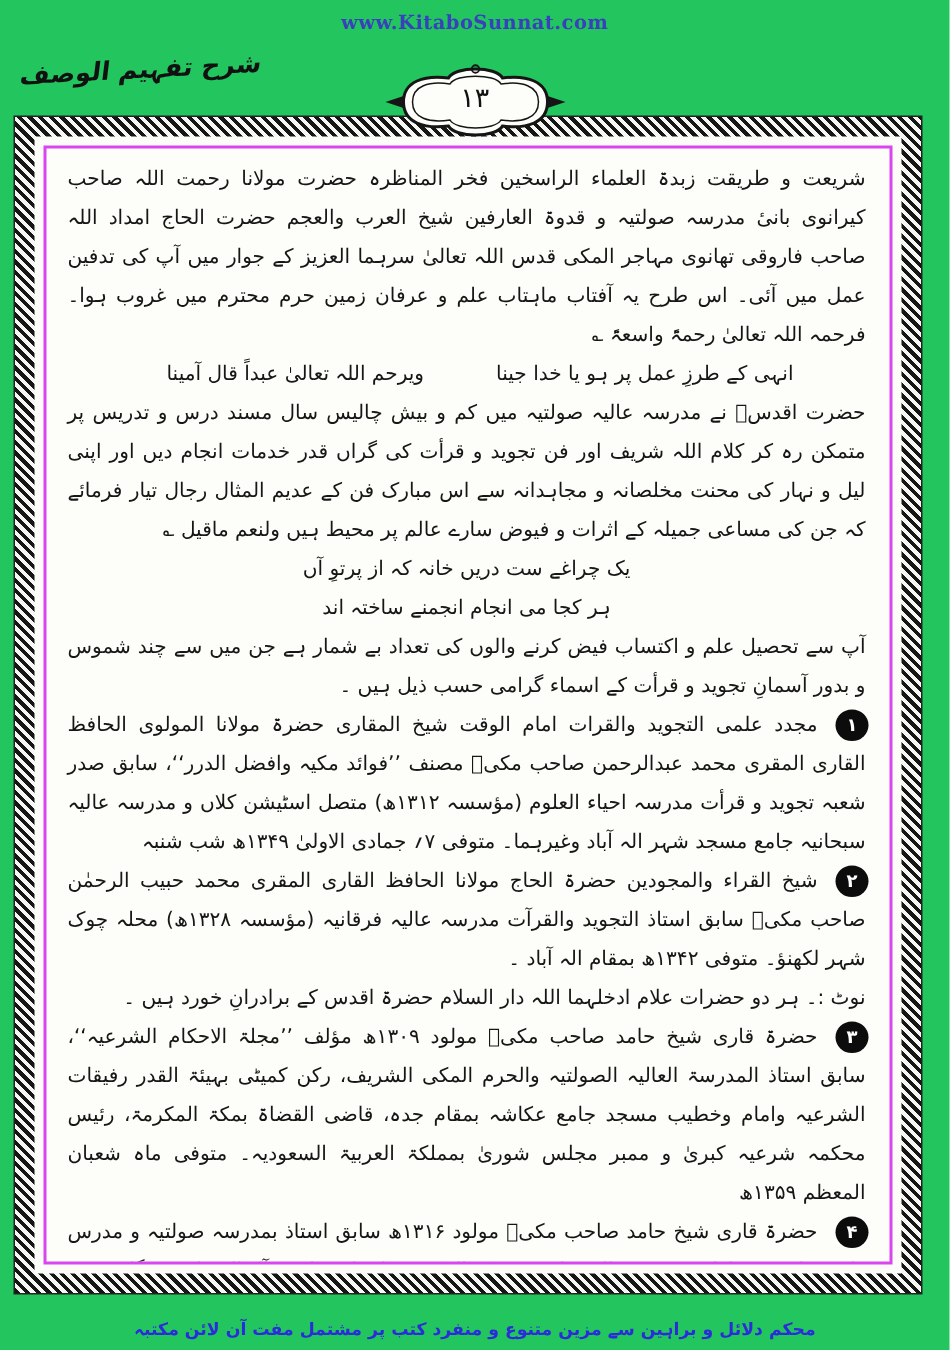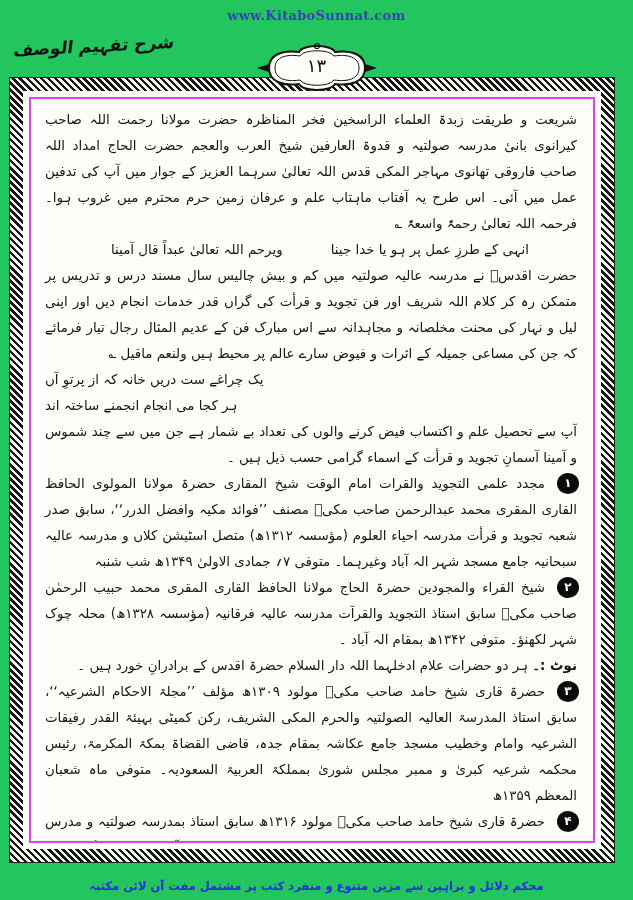--- a/index.html
+++ b/index.html
@@ -29,26 +29,26 @@
   .medallion svg{position:absolute;left:0;top:0;}
   .medallion .num{position:absolute;left:0;right:0;top:13px;text-align:center;
     font-size:18px;font-weight:normal;color:#111;direction:rtl;}
 
   
   .text-block{direction:rtl;text-align:justify;color:#161616;
     font-size:13.4px;line-height:26px;}
   .text-block p{margin:0;}
   .couplet-row{display:flex;direction:rtl;justify-content:space-between;
     padding:0 48px 0 66px;line-height:26px;}
-  .couplet-center{text-align:left;line-height:26px;}
+  .couplet-center{text-align:center;line-height:26px;}
   .entry{position:relative;}
   .entry .bullet{position:absolute;right:-2px;top:2px;width:22px;height:21px;background:#0c0c0c;
     border-radius:50%;color:#fff;font-size:12px;font-weight:bold;line-height:21px;text-align:center;}
   .entry p{text-indent:32px;}
-  .note b{font-weight:bold;}
+  .note b{font-weight:normal;}
 
   
   .footer{position:absolute;bottom:7px;left:0;right:0;text-align:center;direction:rtl;
     color:#2b2bdb;font-size:11.5px;font-weight:bold;margin-top:36px;}
 </style>
 </head>
 <body>
 
 <div class="page">
 
@@ -66,21 +66,21 @@
           <div class="couplet-row">
             <span>انہی کے طرزِ عمل پر ہو یا خدا جینا</span>
             <span>ویرحم اللہ تعالیٰ عبداً قال آمینا</span>
           </div>
 
           <p>حضرت اقدسؒ نے مدرسہ عالیہ صولتیہ میں کم و بیش چالیس سال مسند درس و تدریس پر متمکن رہ کر کلام اللہ شریف اور فن تجوید و قرأت کی گراں قدر خدمات انجام دیں اور اپنی لیل و نہار کی محنت مخلصانہ و مجاہدانہ سے اس مبارک فن کے عدیم المثال رجال تیار فرمائے کہ جن کی مساعی جمیلہ کے اثرات و فیوض سارے عالم پر محیط ہیں ولنعم ماقیل ؎</p>
 
           <div class="couplet-center">یک چراغے ست دریں خانہ کہ از پرتوِ آں</div>
           <div class="couplet-center">ہر کجا می انجام انجمنے ساختہ اند</div>
 
-          <p>آپ سے تحصیل علم و اکتساب فیض کرنے والوں کی تعداد بے شمار ہے جن میں سے چند شموس و آمینا آسمانِ تجوید و قرأت کے اسماء گرامی حسب ذیل ہیں ۔</p>
+          <p>آپ سے تحصیل علم و اکتساب فیض کرنے والوں کی تعداد بے شمار ہے جن میں سے چند شموس و بدور آسمانِ تجوید و قرأت کے اسماء گرامی حسب ذیل ہیں ۔</p>
 
           <div class="entry">
             <span class="bullet">۱</span>
             <p>مجدد علمی التجوید والقرات امام الوقت شیخ المقاری حضرۃ مولانا المولوی الحافظ القاری المقری محمد عبدالرحمن صاحب مکیؒ مصنف ’’فوائد مکیہ وافضل الدرر‘‘، سابق صدر شعبہ تجوید و قرأت مدرسہ احیاء العلوم (مؤسسہ ۱۳۱۲ھ) متصل اسٹیشن کلاں و مدرسہ عالیہ سبحانیہ جامع مسجد شہر الہ آباد وغیرہما۔ متوفی ۷؍ جمادی الاولیٰ ۱۳۴۹ھ شب شنبہ</p>
           </div>
 
           <div class="entry">
             <span class="bullet">۲</span>
             <p>شیخ القراء والمجودین حضرۃ الحاج مولانا الحافظ القاری المقری محمد حبیب الرحمٰن صاحب مکیؒ سابق استاذ التجوید والقرآت مدرسہ عالیہ فرقانیہ (مؤسسہ ۱۳۲۸ھ) محلہ چوک شہر لکھنؤ۔ متوفی ۱۳۴۲ھ بمقام الہ آباد ۔</p>
           </div>

